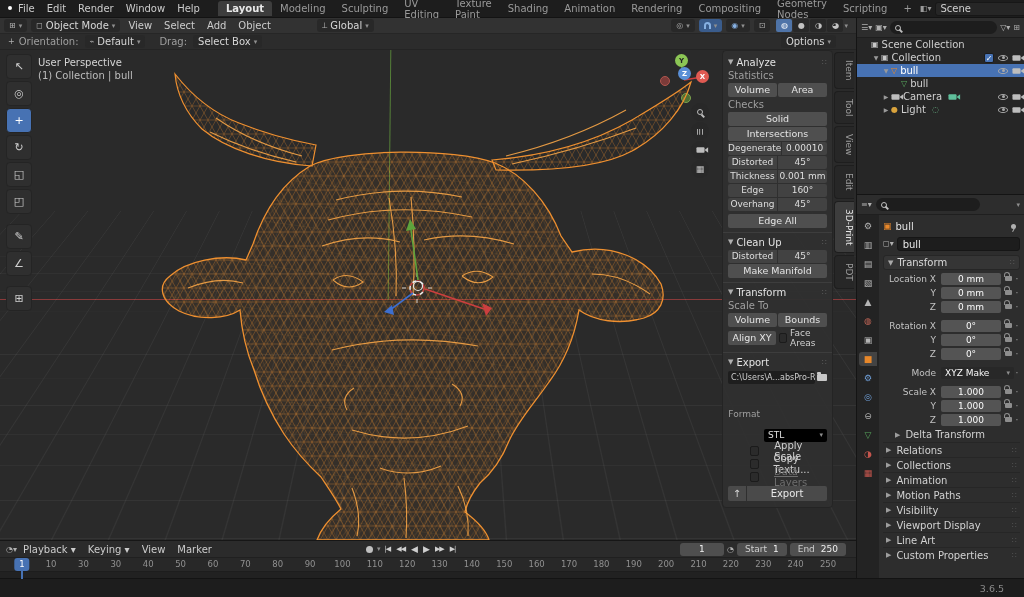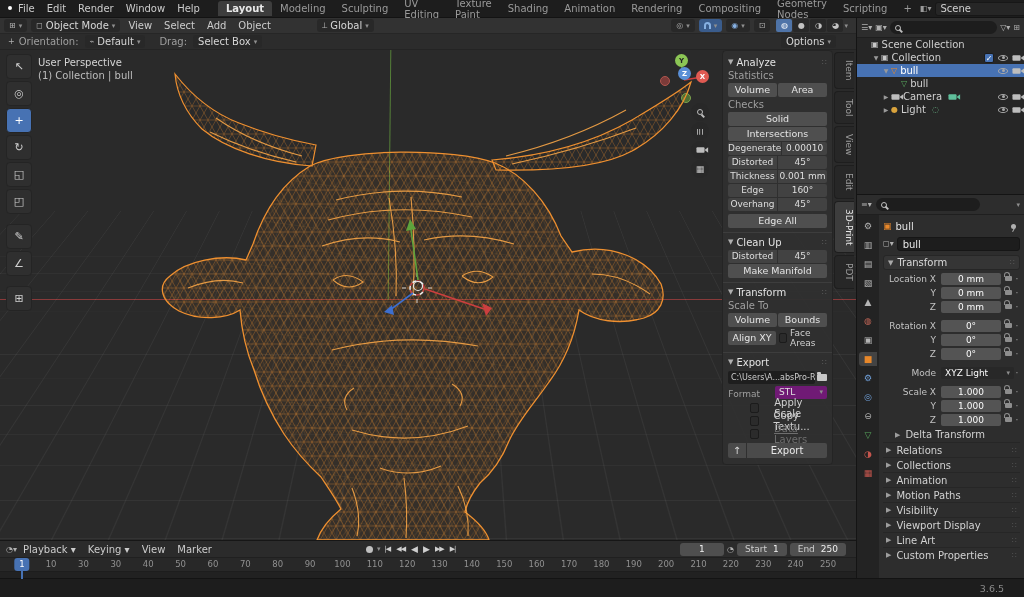--- a/index.html
+++ b/index.html
@@ -76,23 +76,23 @@
   .split-row > div { flex:1; background:#424242; height:13px; line-height:13px; text-align:center; color:#dedede; font-size:9px; }
   .split-row > div:first-child { border-radius:2px 0 0 2px; }
   .split-row > div:last-child { border-radius:0 2px 2px 0; }
   .chk-row { display:flex; align-items:center; gap:15px; height:13px; justify-content:flex-start; padding-left:22px; color:#d0d0d0; font-size:10px; }
   .chk { width:10px; height:10px; background:#2b2b2b; border:1px solid #1b1b1b; border-radius:2px; }
   .chk.checked { background:#4772b3; color:#fff; font-size:8px; line-height:9px; text-align:center; }
   .path-row { display:flex; gap:2px; align-items:center; margin:2px 0; }
   .path-field { flex:1; background:#1e1e1e; border-radius:2px; height:13px; line-height:13px; color:#cfcfcf; font-size:8px; padding:0 3px; white-space:nowrap; overflow:hidden; }
   .folder { width:10px; height:7px; background:#c8c8c8; border-radius:1px; position:relative; }
   .folder::before { content:''; position:absolute; top:-2px; left:0; width:4px; height:2px; background:#c8c8c8; border-radius:1px 1px 0 0; }
-  .fmt-row { display:flex; align-items:flex-end; gap:15px; margin:2px 0; }
+  .fmt-row { display:flex; align-items:center; gap:4px; margin:2px 0; }
   .fmt-label { width:32px; text-align:right; color:#9f9f9f; font-size:9px; }
-  .fmt-drop { flex:1; background:#701a75; border-radius:2px; height:13px; line-height:13px; padding:0 4px; color:#e0e0e0; font-size:9px; display:flex; }
+  .fmt-drop { flex:1; background:#000000; border-radius:2px; height:13px; line-height:13px; padding:0 4px; color:#e0e0e0; font-size:9px; display:flex;margin-top:43px; }
   .fmt-drop .chev { margin-left:auto; }
   .export-btn { display:flex; gap:1px; margin-top:3px; }
   .export-btn .ico-seg { width:18px; background:#4a4a4a; border-radius:2px 0 0 2px; height:15px; line-height:15px; text-align:center; color:#d8d8d8; }
   .export-btn .main-seg { flex:1; background:#4a4a4a; border-radius:0 2px 2px 0; height:15px; line-height:15px; text-align:center; color:#e8e8e8; }
 
   
   .side-tabs { position:absolute; right:0px; top:2px; width:22px; display:flex; flex-direction:column; gap:2px; z-index:4; }
   .vtab { writing-mode:vertical-rl; padding:7px 0; width:20px; text-align:center; background:#272727; color:#9d9d9d; border:1px solid #1e1e1e; border-right:none; border-radius:4px 0 0 4px; font-size:9px; }
   .vtab.active { background:#3d3d3d; color:#e6e6e6; }
 
@@ -648,21 +648,21 @@
             <div class="tr-row">
               <span class="tr-label">Z</span>
               <div class="tr-field">0°</div>
               <span class="lock"></span>
               <span class="dot">·</span>
             </div>
             <div style="height: 4px;"></div>
             <div class="tr-row">
               <span class="tr-label">Mode</span>
               <div class="tr-field drop">
-                <span>XYZ Light</span>
+                <span>XYZ Make</span>
                 <span class="chev">▾</span>
               </div>
               <span class="dot">·</span>
             </div>
             <div style="height: 4px;"></div>
             <div class="tr-row">
               <span class="tr-label">Scale X</span>
               <div class="tr-field">1.000</div>
               <span class="lock"></span>
               <span class="dot">·</span>

